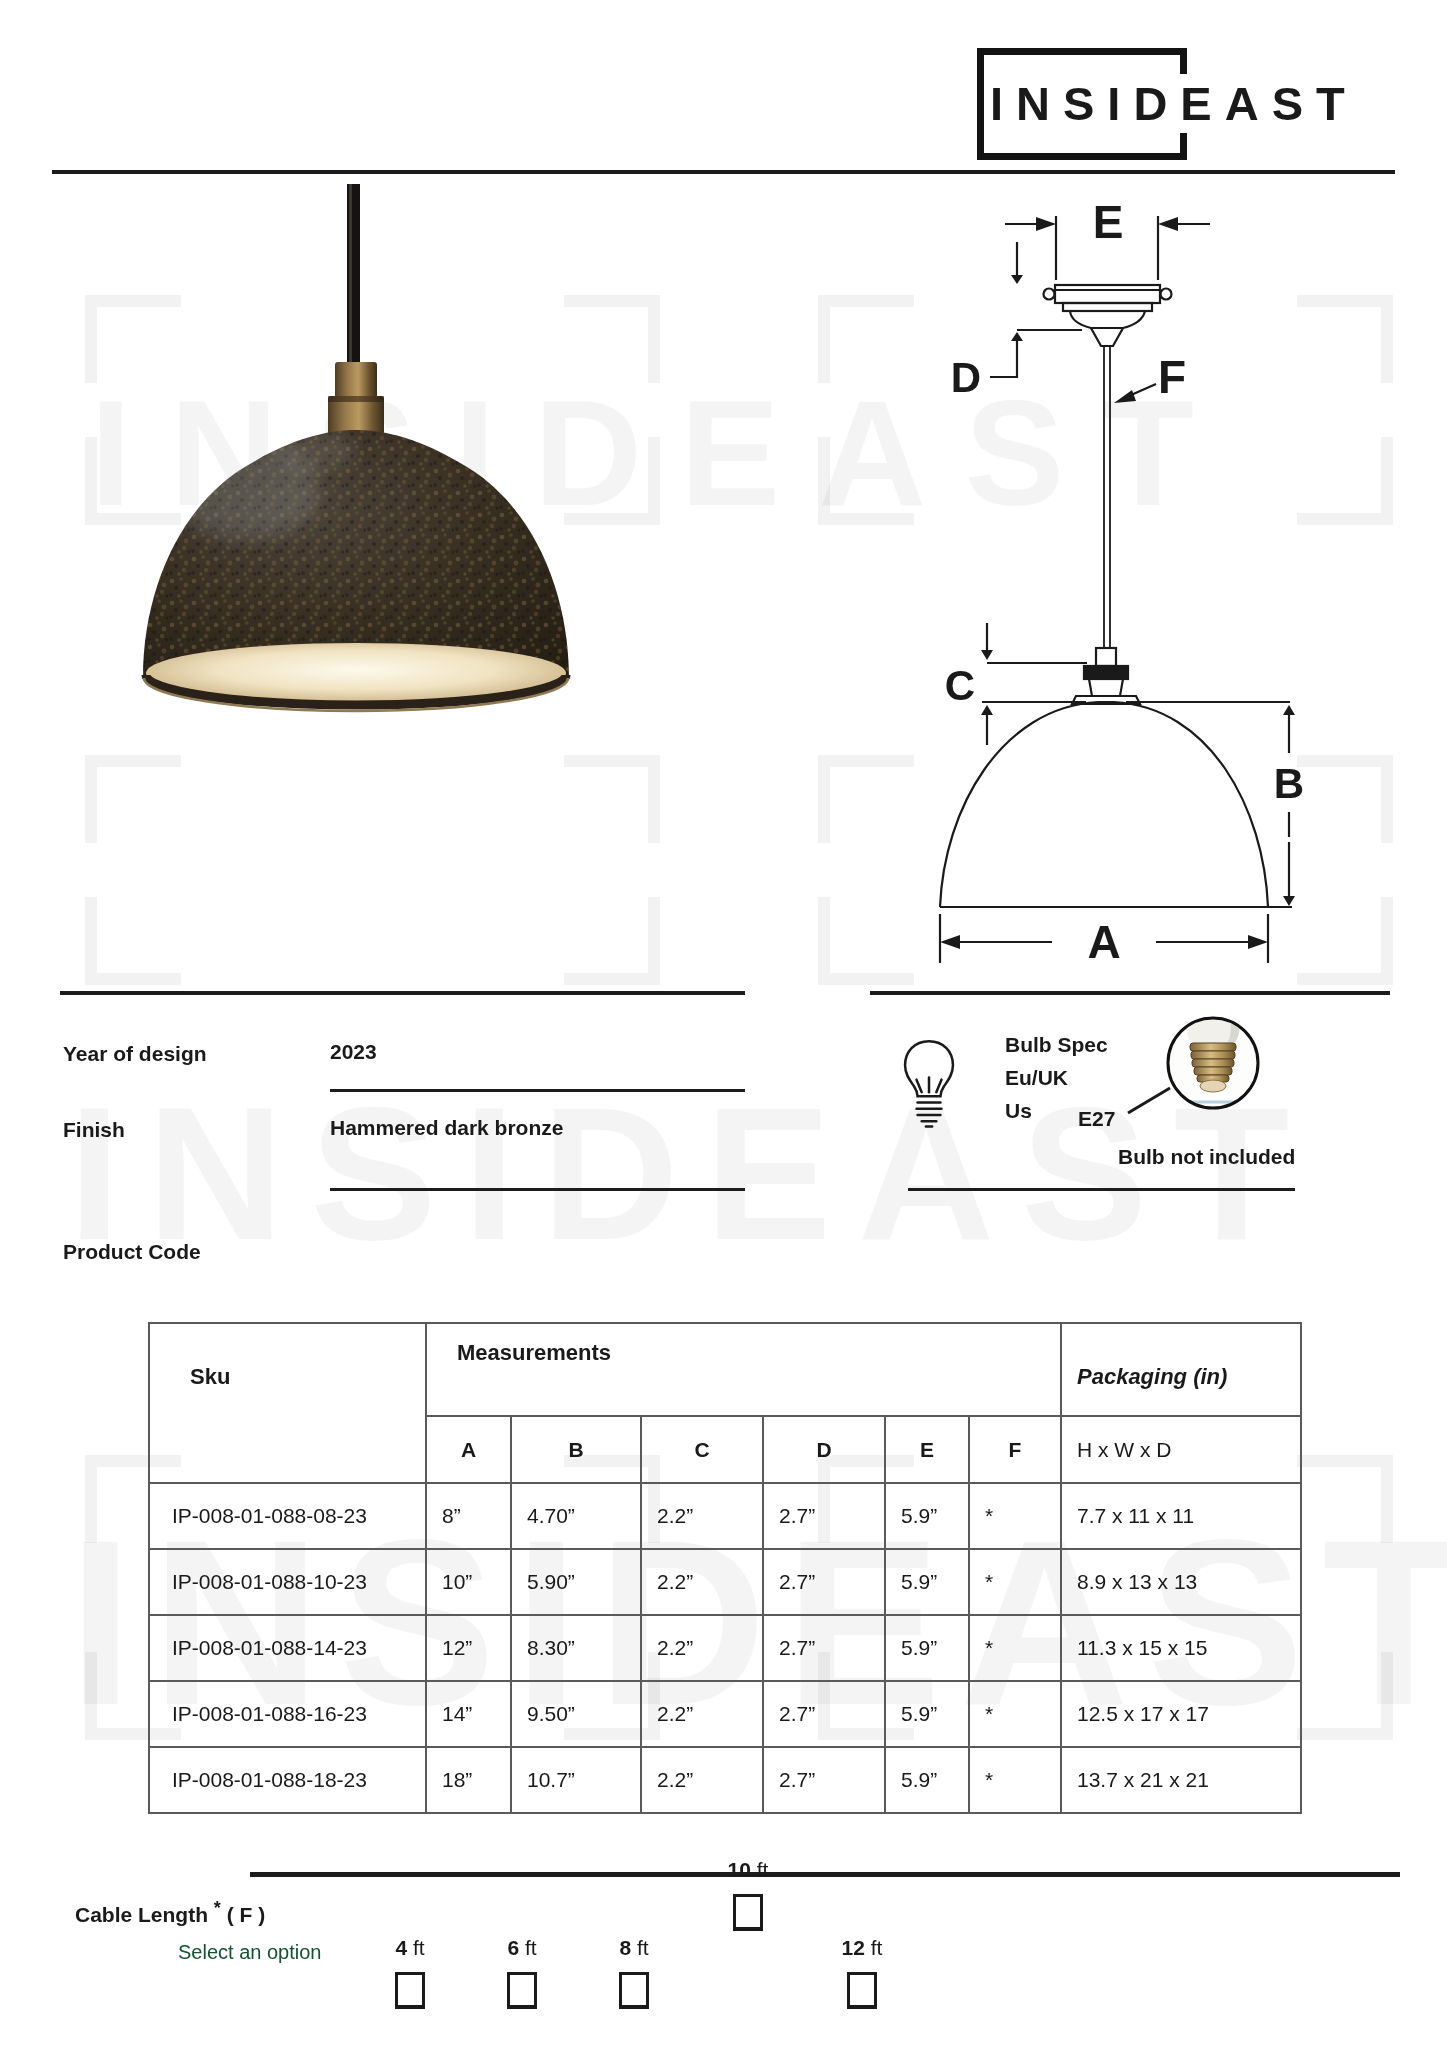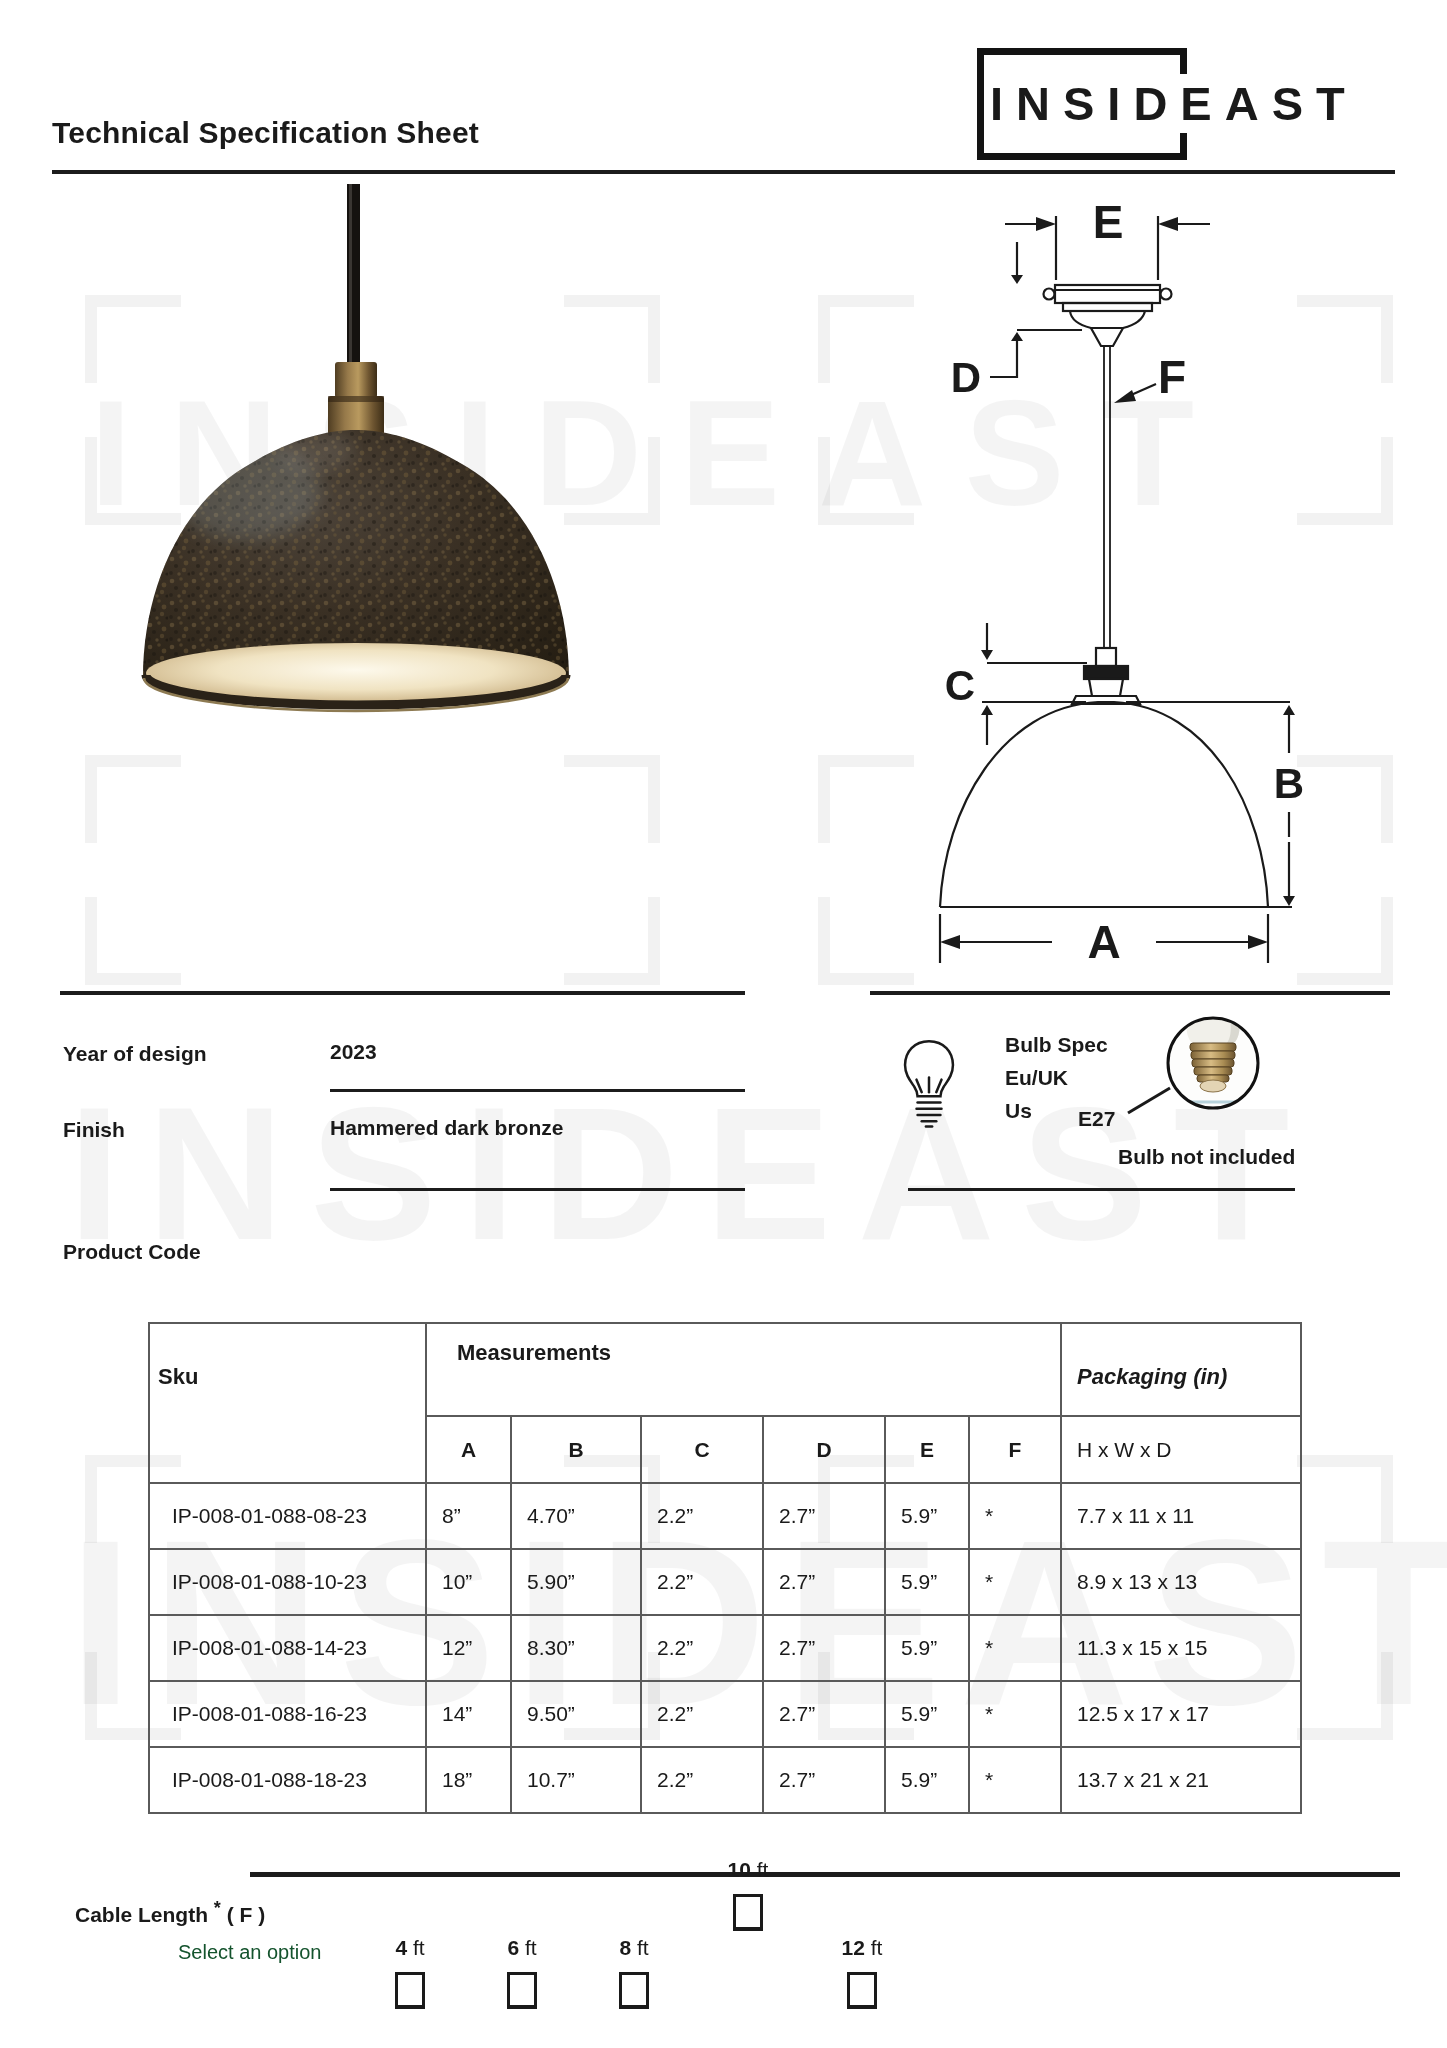--- a/index.html
+++ b/index.html
@@ -27,21 +27,21 @@
   .spec-value{font-size:21px;font-weight:bold;}
   .rule3{height:3px;background:#1c1c1c;}
   
   .bulb-line{font-size:21px;font-weight:bold;line-height:33px;}
   
   #spec-table{position:absolute;left:148px;top:1322px;z-index:2;border-collapse:collapse;
               table-layout:fixed;font-size:21px;}
   #spec-table th,#spec-table td{border:2px solid #5a5a5a;padding:0 0 0 15px;text-align:left;
               background:transparent;font-weight:normal;overflow:hidden;white-space:nowrap;}
   #spec-table .hdr{font-weight:bold;font-size:22px;}
-  #spec-table .sku-hdr{vertical-align:top;padding-top:40px;padding-left:8px;}
+  #spec-table .sku-hdr{vertical-align:top;padding-top:40px;padding-left:40px;}
   #spec-table .meas-hdr{padding-left:30px;vertical-align:top;padding-top:16px;}
   #spec-table .pack-hdr{vertical-align:top;padding-top:40px;font-style:italic;}
   #spec-table .sub{font-weight:bold;text-align:center;padding:0;height:65px;}
   #spec-table .sub-pack{font-weight:normal;text-align:left;padding-left:15px;}
   #spec-table td{height:64px;}
   #spec-table td.sku-cell{padding-left:22px;}
   
   #thick-rule{left:250px;top:1872px;width:1150px;height:5px;background:#1c1c1c;}
   #cable-label{left:55px;top:1898px;font-size:21px;font-weight:bold;margin-left:20px;}
   #cable-label sup{font-size:18px;}
@@ -93,21 +93,20 @@
         <div class="c br"></div>
       </div>
       <div class="wm-frame" style="left: 818px; top: 1455px; width: 575px; height: 285px;">
         <div class="c tl"></div>
         <div class="c tr"></div>
         <div class="c bl"></div>
         <div class="c br"></div>
       </div>
     </div>
 
-  <div class="abs fg" id="title">Technical Specification Sheet</div>
   <div class="abs fg" id="header-rule"></div>
   <div class="abs fg" id="logo-frame"></div>
   <div class="abs fg" id="logo-text">INSIDEAST</div>
 
   <svg class="abs fg" style="left:80px;top:180px;" width="620" height="730" viewBox="0 0 620 730">
     <defs>
       <radialGradient id="domeG" cx="38%" cy="28%" r="85%">
         <stop offset="0%" stop-color="#4d443a"></stop>
         <stop offset="45%" stop-color="#3a3024"></stop>
         <stop offset="100%" stop-color="#241d12"></stop>

